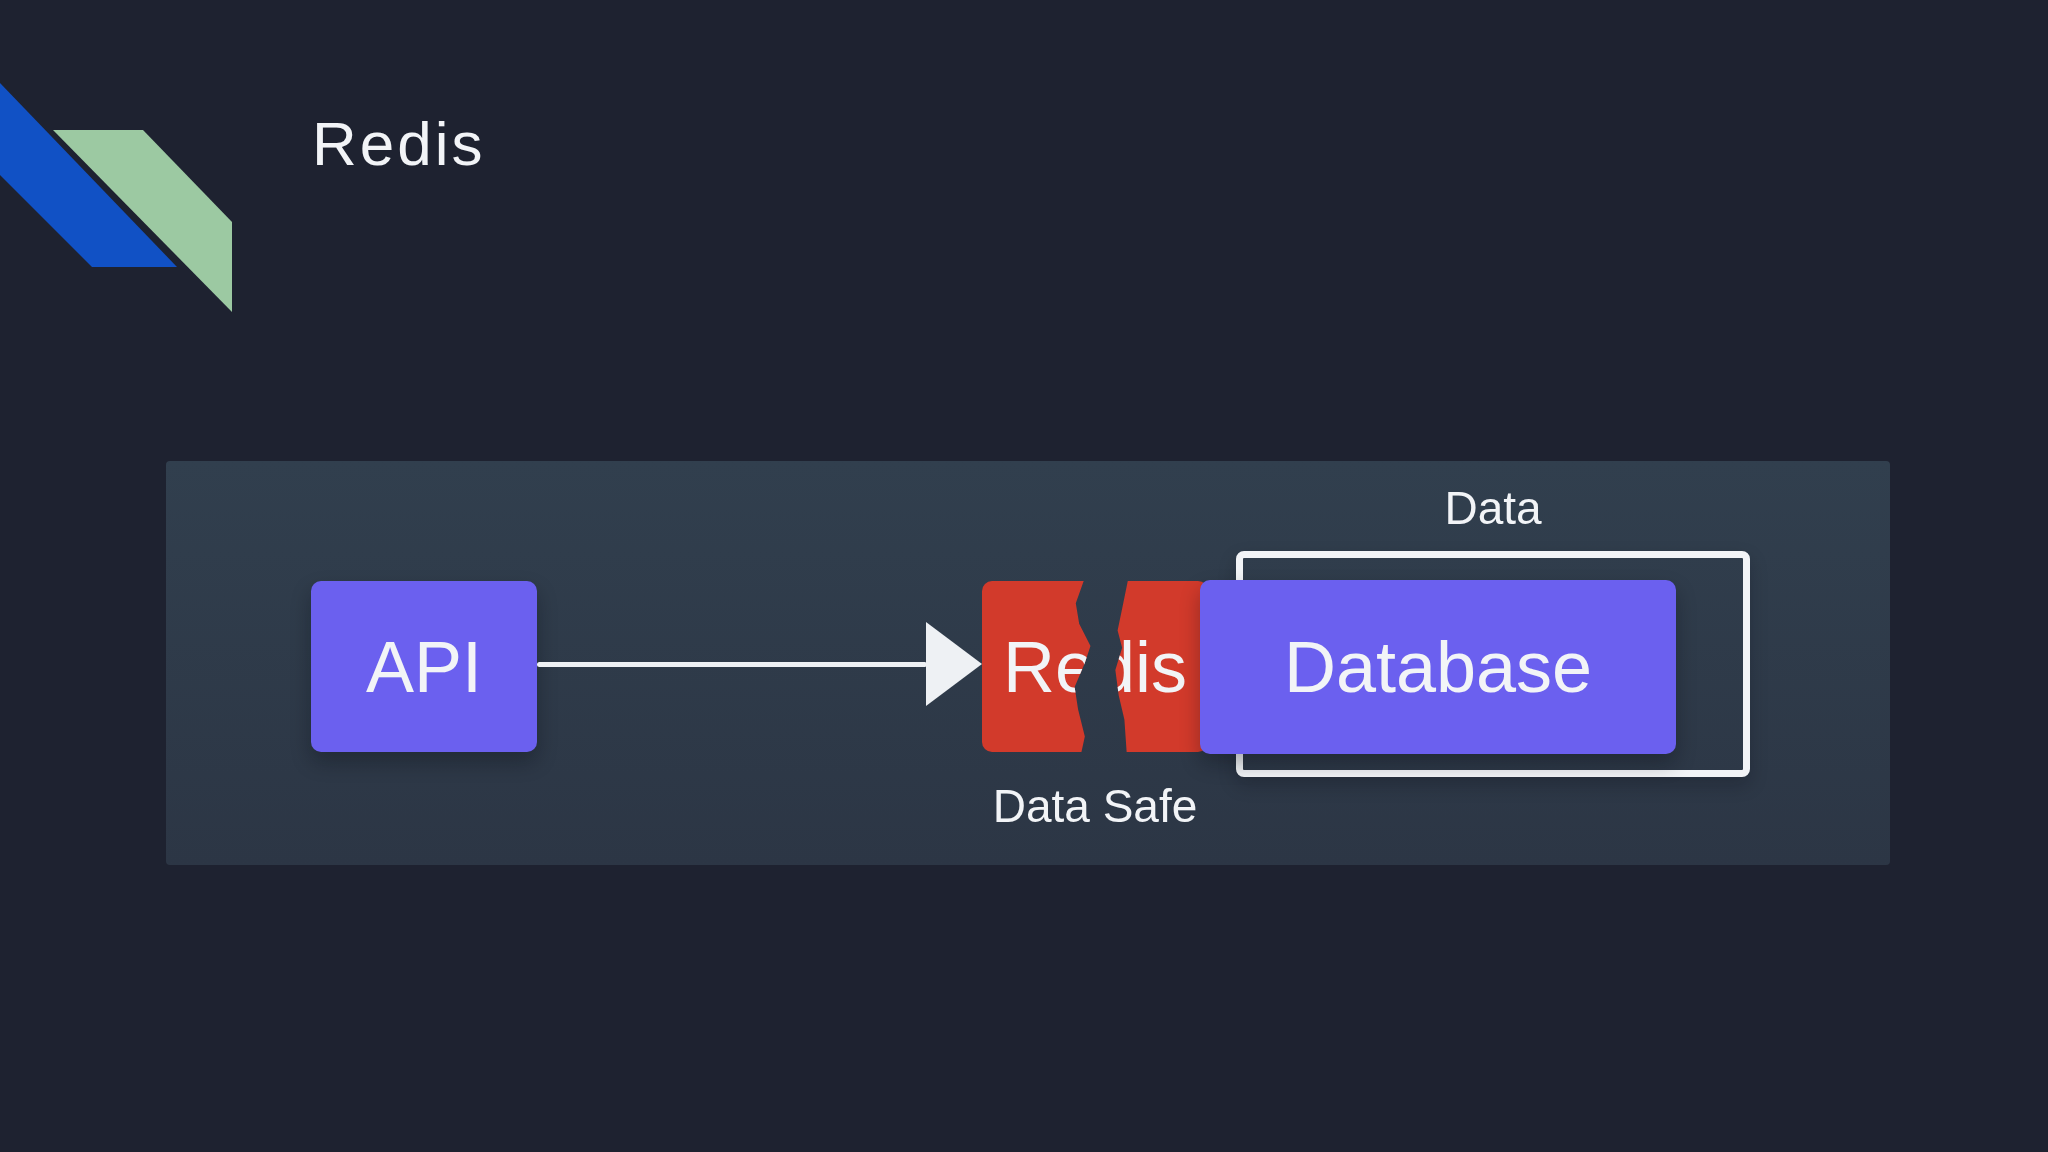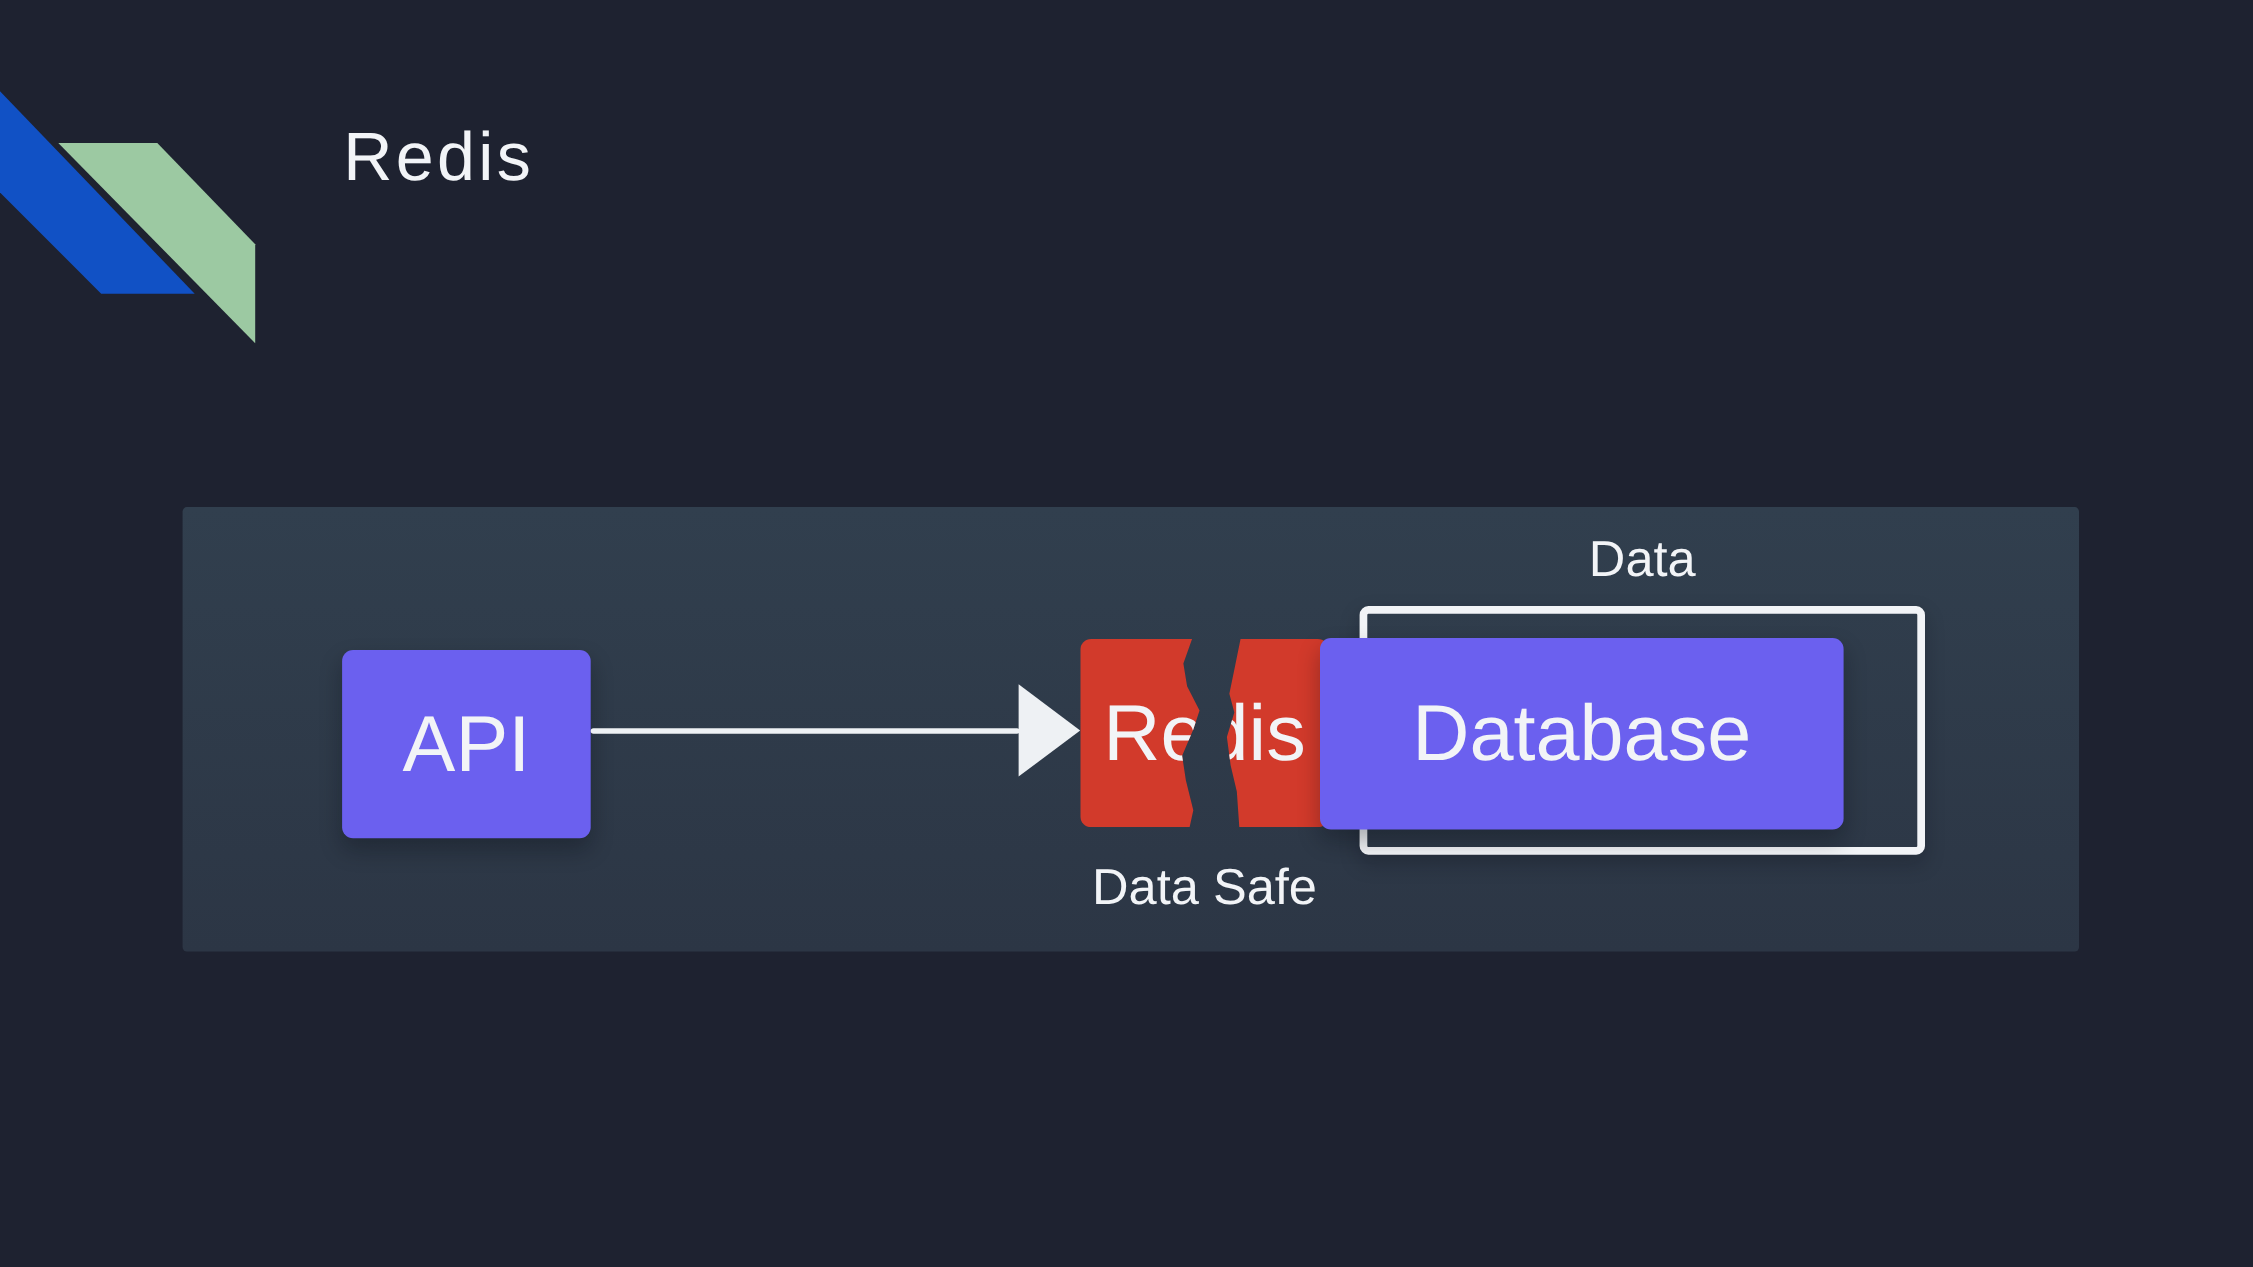--- a/index.html
+++ b/index.html
@@ -56,21 +56,20 @@
     border-radius:10px;
     color:var(--text-light);
     font-size:72px;
     font-weight:500;
     box-shadow:0 10px 20px rgba(8,10,18,.30);
   }
   .node-api{
     left:145px;top:120px;
     width:226px;height:171px;
     background:var(--node-purple);
-    margin-top:10px;
   }
   .node-database{
     left:1034px;top:119px;
     width:476px;height:174px;
     background:var(--node-purple);
   }
   .arrow-line{
     position:absolute;
     left:371px;top:201px;
     width:390px;height:5px;

